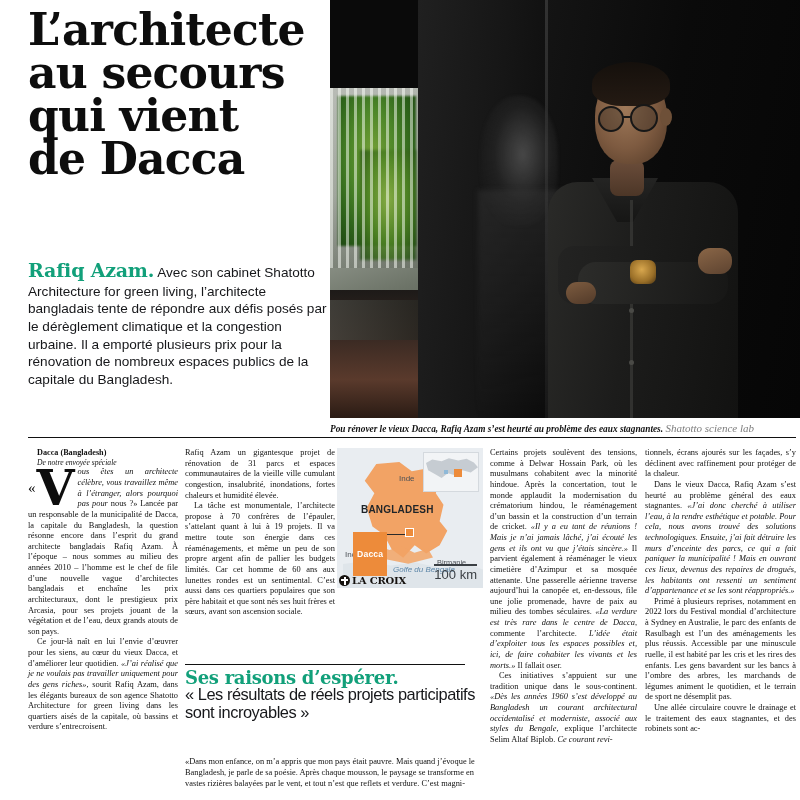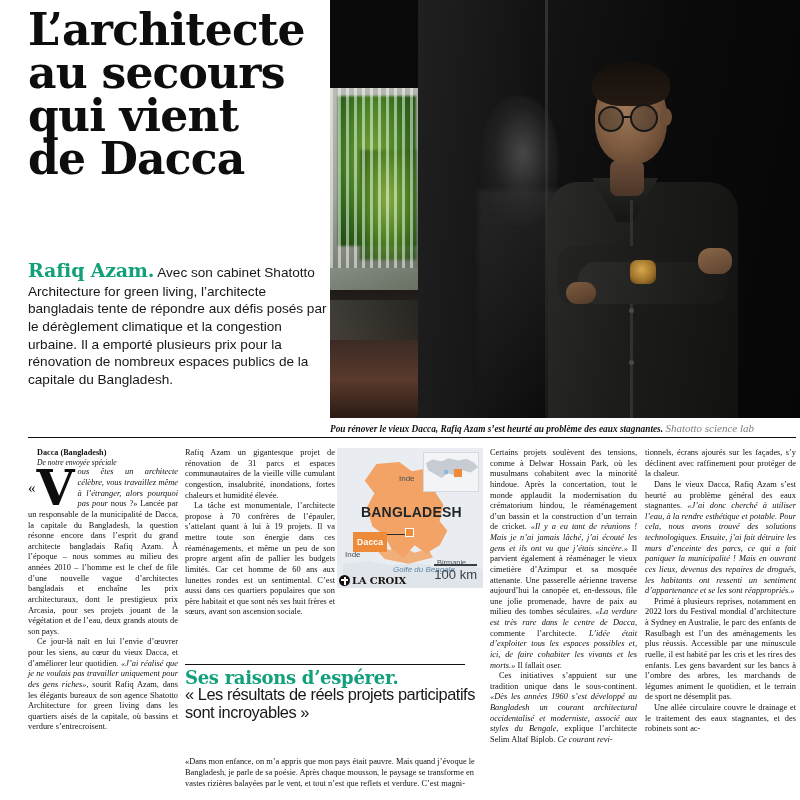--- a/index.html
+++ b/index.html
@@ -179,25 +179,25 @@
     clip-path:polygon(0 0, 30% 18%, 48% 6%, 70% 26%, 92% 14%, 100% 40%, 60% 58%, 22% 44%);
   }
   .map-coast { position:absolute; left:6px; top:104px; width:140px; height:40px;
     background:#dfe5ea;
     clip-path:polygon(0 30%, 18% 22%, 34% 34%, 52% 26%, 70% 40%, 88% 30%, 100% 44%, 100% 100%, 0 100%);
   }
   .m-lbl { position:absolute; font-family:"Liberation Sans", sans-serif; color:#4a4f55; }
   .m-inde1 { left:62px; top:26px; font-size:8px; }
   .m-inde2 { left:8px; top:102px; font-size:8px; }
   .m-birm  { left:100px; top:110px; font-size:7.4px; }
-  .m-bang  { left:24px; top:56px; font-size:14px; font-weight:700; color:#1f2428; letter-spacing:.2px;}
+  .m-bang  { left:24px; top:56px; font-size:10px; font-weight:700; color:#1f2428; letter-spacing:.2px;}
   .m-golfe { left:56px; top:118px; font-size:8px; font-style:italic; color:#5d86a8; line-height:1.05;}
   .m-dacca { position:absolute; left:16px; top:84px; background:#ed8b3a; color:#fff;
     font-family:"Liberation Sans", sans-serif; font-size:8.6px; font-weight:700;
-    padding:5px 4px; letter-spacing:.2px;}
+    padding:17px 4px; letter-spacing:.2px;}
   .m-dot { position:absolute; left:68px; top:80px; width:9px; height:9px; background:#ed8b3a;
     border:1px solid #fff; }
   .m-leader { position:absolute; left:48px; top:86px; width:22px; height:1px; background:#2a2a2a; }
   .m-scale { position:absolute; right:6px; bottom:6px; font-family:"Liberation Sans", sans-serif;
     font-size:13px; color:#3a3f44; }
   .m-scale:before{ content:""; position:absolute; left:0; top:-3px; width:100%; height:2px;
     background:#3a3f44; }
   .inset { position:absolute; right:4px; top:4px; width:56px; height:40px;
     background:#f2f4f6; border:1px solid #d4d9de; overflow:hidden;}
   .inset-land { position:absolute; left:2px; top:4px; width:52px; height:30px;

